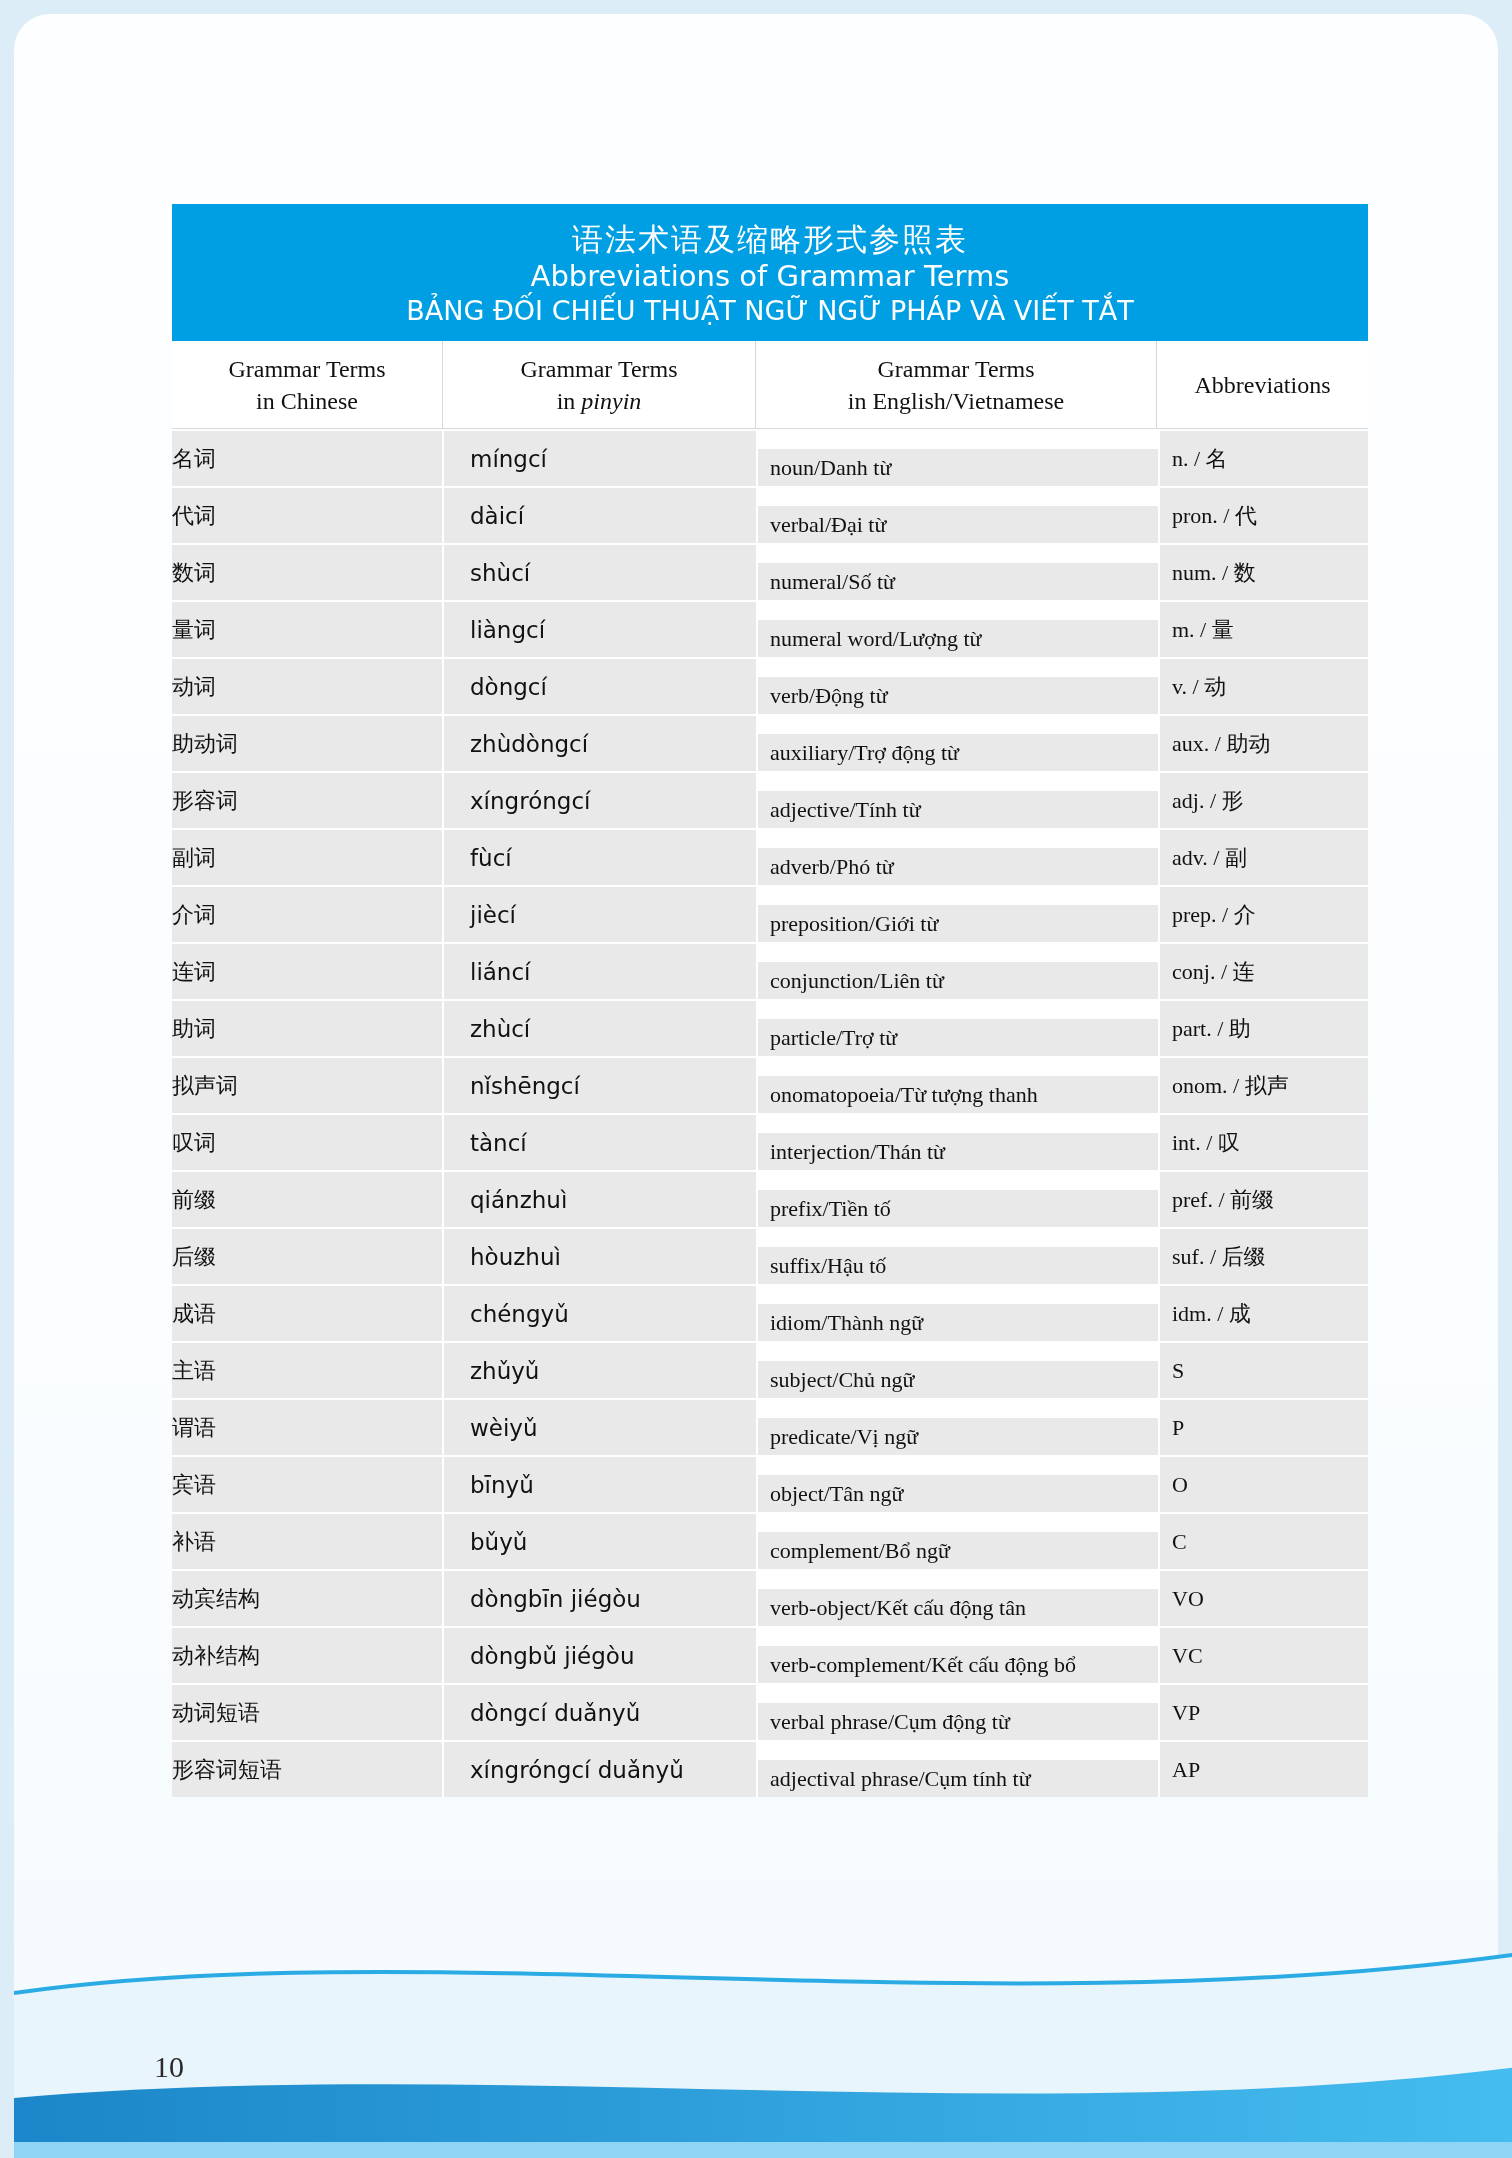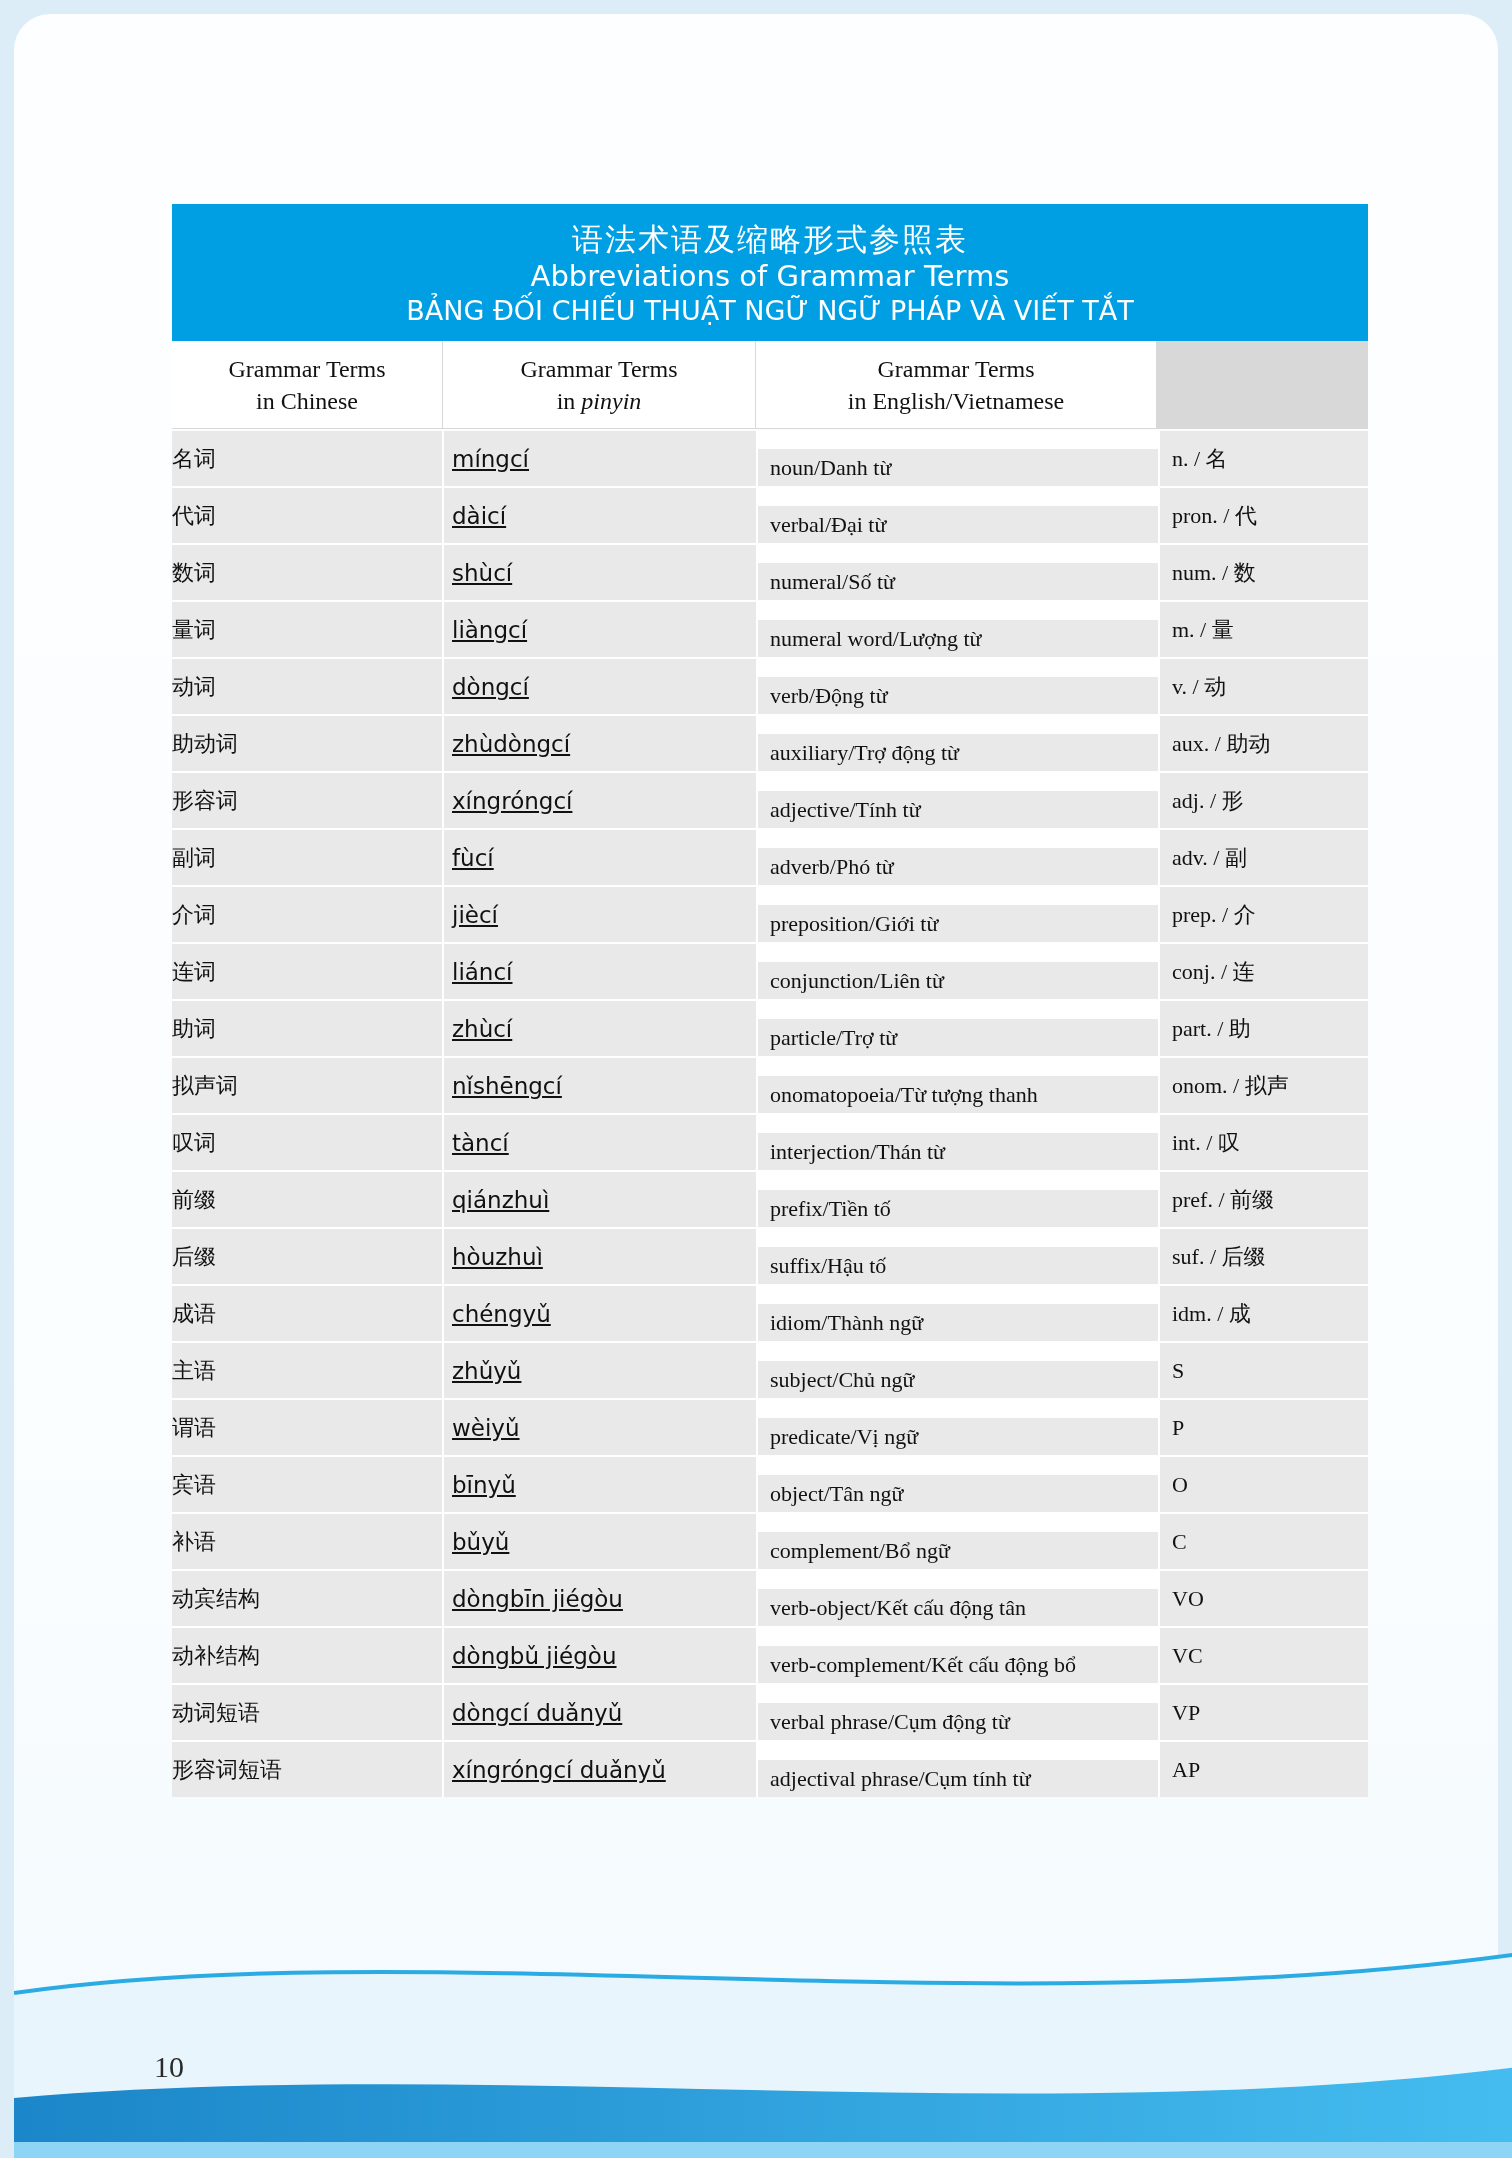--- a/index.html
+++ b/index.html
@@ -80,21 +80,21 @@
   .cell {
     background: #e9e9e9;
     display: flex;
     align-items: center;
     font-size: 22px;
     color: #111111;
     overflow: hidden;
     white-space: nowrap;
   }
   .c0 { font-family: "Liberation Serif", "DejaVu Serif", serif; }
-  .c1 { padding-left: 8px; font-family: "DejaVu Sans", "Liberation Sans", sans-serif; font-size: 23px; text-decoration: underline; }
+  .c1 { padding-left: 26px; font-family: "DejaVu Sans", "Liberation Sans", sans-serif; font-size: 23px; }
   .c2 { padding-left: 12px; font-family: "Liberation Serif", "DejaVu Serif", serif; margin-top: 18px; }
   .c3 { padding-left: 12px; font-family: "Liberation Serif", "DejaVu Serif", serif; }
   .page-number {
     position: absolute;
     left: 140px;
     top: 2036px;
     font-size: 30px;
     color: #2a2a2a;
     z-index: 3;
     font-family: "Liberation Serif", "DejaVu Serif", serif;
@@ -126,20 +126,23 @@
         <div>Grammar Terms</div>
         <div>in Chinese</div>
       </div>
       <div class="hcell">
         <div>Grammar Terms</div>
         <div><span>in </span><i>pinyin</i></div>
       </div>
       <div class="hcell">
         <div>Grammar Terms</div>
         <div>in English/Vietnamese</div>
+      </div>
+      <div class="hcell">
+        <div>Abbreviations</div>
       </div>
     </div>
 
     <div class="grid body-grid" id="table-body">
         <div class="row"><div class="cell c0">名词</div><div class="cell c1">míngcí</div><div class="cell c2">noun/Danh từ</div><div class="cell c3">n. / 名</div></div>
         <div class="row"><div class="cell c0">代词</div><div class="cell c1">dàicí</div><div class="cell c2">verbal/Đại từ</div><div class="cell c3">pron. / 代</div></div>
         <div class="row"><div class="cell c0">数词</div><div class="cell c1">shùcí</div><div class="cell c2">numeral/Số từ</div><div class="cell c3">num. / 数</div></div>
         <div class="row"><div class="cell c0">量词</div><div class="cell c1">liàngcí</div><div class="cell c2">numeral word/Lượng từ</div><div class="cell c3">m. / 量</div></div>
         <div class="row"><div class="cell c0">动词</div><div class="cell c1">dòngcí</div><div class="cell c2">verb/Động từ</div><div class="cell c3">v. / 动</div></div>
         <div class="row"><div class="cell c0">助动词</div><div class="cell c1">zhùdòngcí</div><div class="cell c2">auxiliary/Trợ động từ</div><div class="cell c3">aux. / 助动</div></div>

